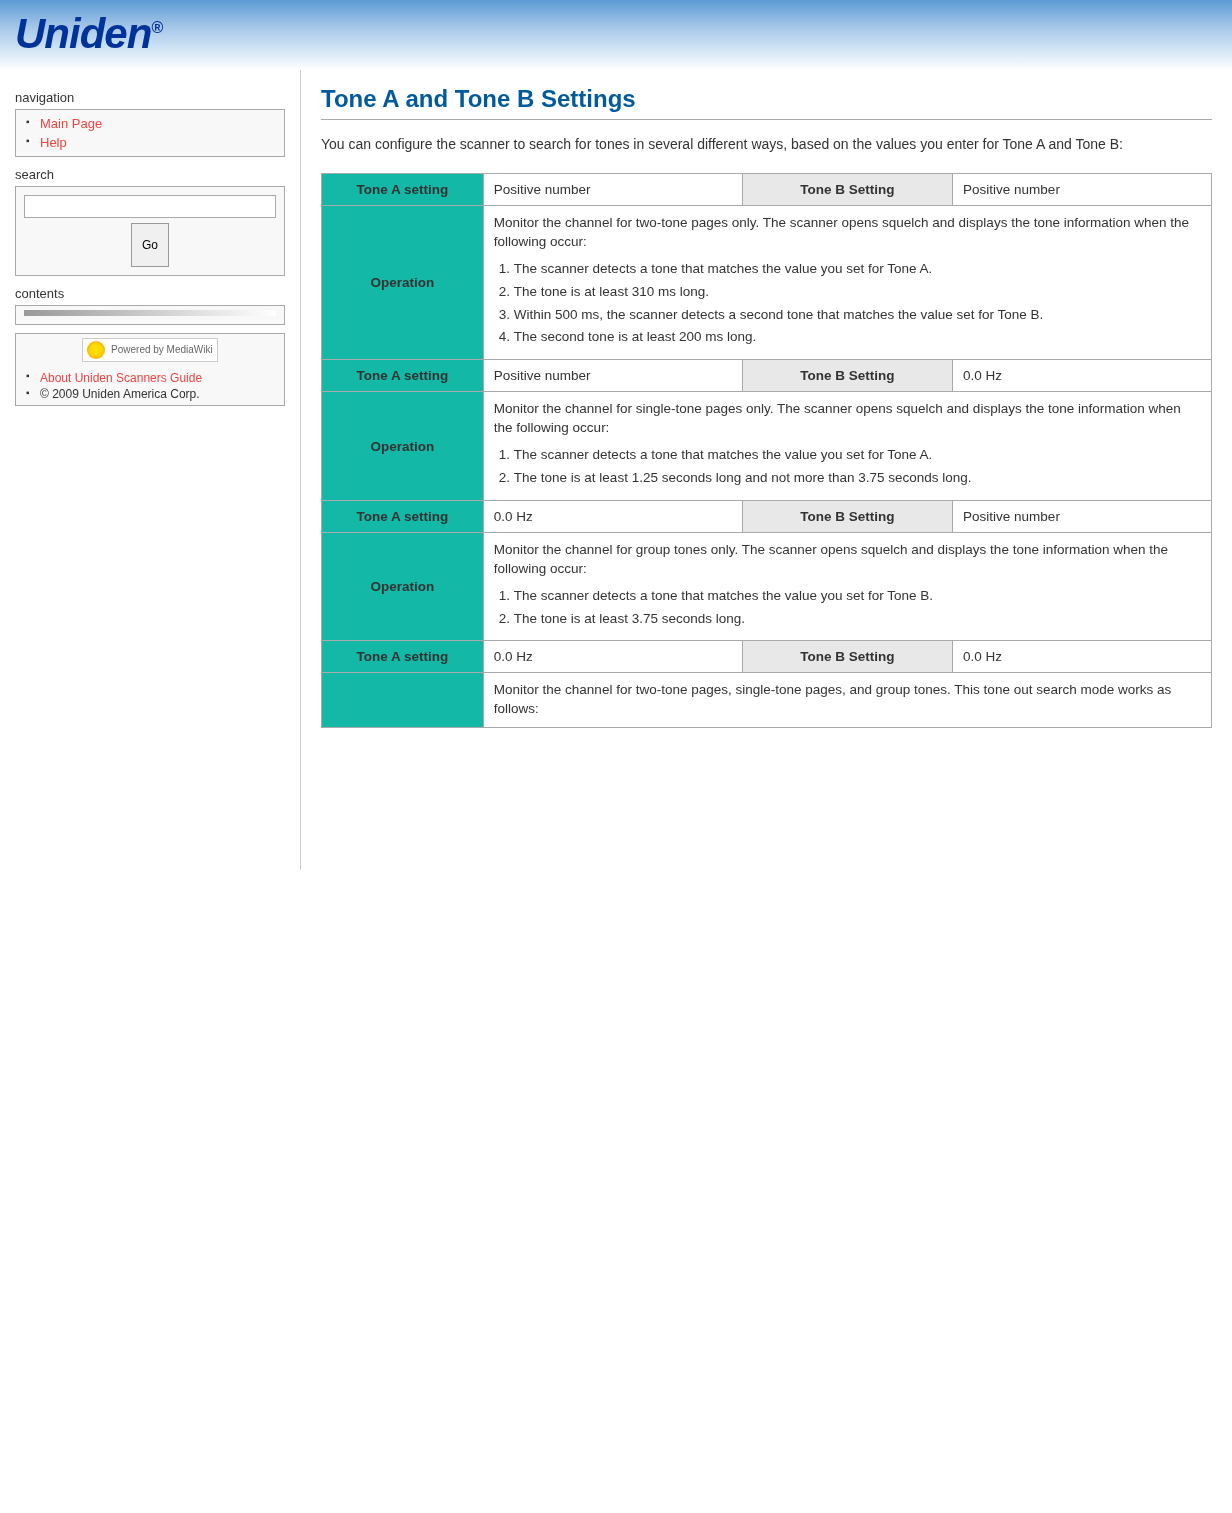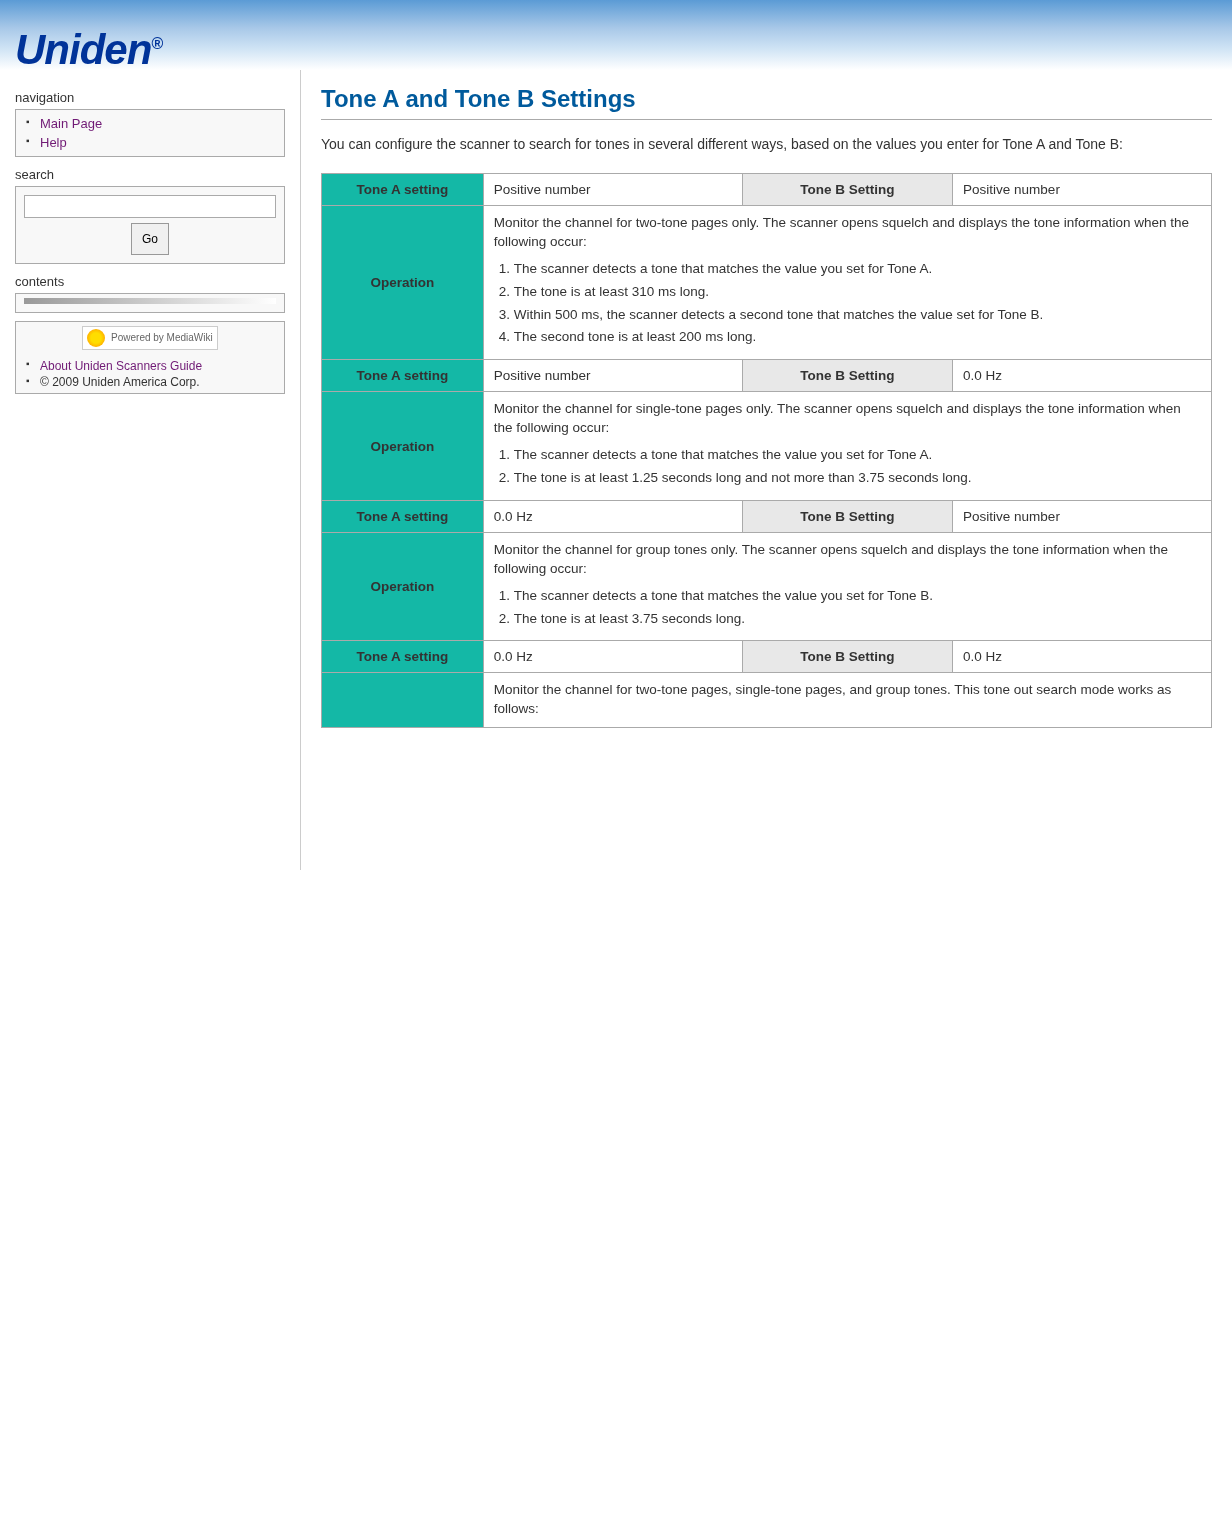--- a/index.html
+++ b/index.html
@@ -6,21 +6,21 @@
     body { font-family: sans-serif; font-size: 14px; color: #333; background: #fff; }
 
     
     #header {
       background: linear-gradient(180deg, #5b9bd5 0%, #a8c8e8 40%, #d0e4f5 70%, #fff 100%);
       height: 70px;
       position: relative;
     }
     #logo {
       position: absolute;
-      top: 26px;
+      top: 10px;
       left: 15px;
     }
     #logo-text {
       font-family: 'Arial Black', Arial, sans-serif;
       font-size: 42px;
       font-weight: 900;
       color: #003399;
       font-style: italic;
       letter-spacing: -1px;
     }
@@ -60,40 +60,40 @@
       position: relative;
     }
     .sidebar-box ul li::before {
       content: '▪';
       position: absolute;
       left: 2px;
       color: #333;
       font-size: 10px;
     }
     .sidebar-box ul li a {
-      color: #701a75;
+      color: #ef4444;
       text-decoration: none;
     }
 
     .search-box {
       padding: 8px;
     }
     .search-input {
       width: 100%;
       border: 1px solid #aaa;
       padding: 3px 4px;
       font-size: 13px;
       background: #fff;
       display: block;
       margin-bottom: 5px;
     }
     .go-button {
       display: block;
       margin: 0 auto;
-      padding: 8px 10px;
+      padding: 14px 10px;
       font-size: 12px;
       background: #f0f0f0;
       border: 1px solid #999;
       cursor: pointer;
     }
 
     .contents-bar {
       height: 6px;
       background: linear-gradient(to right, #999, #ccc, #fff);
       margin-bottom: 4px;

